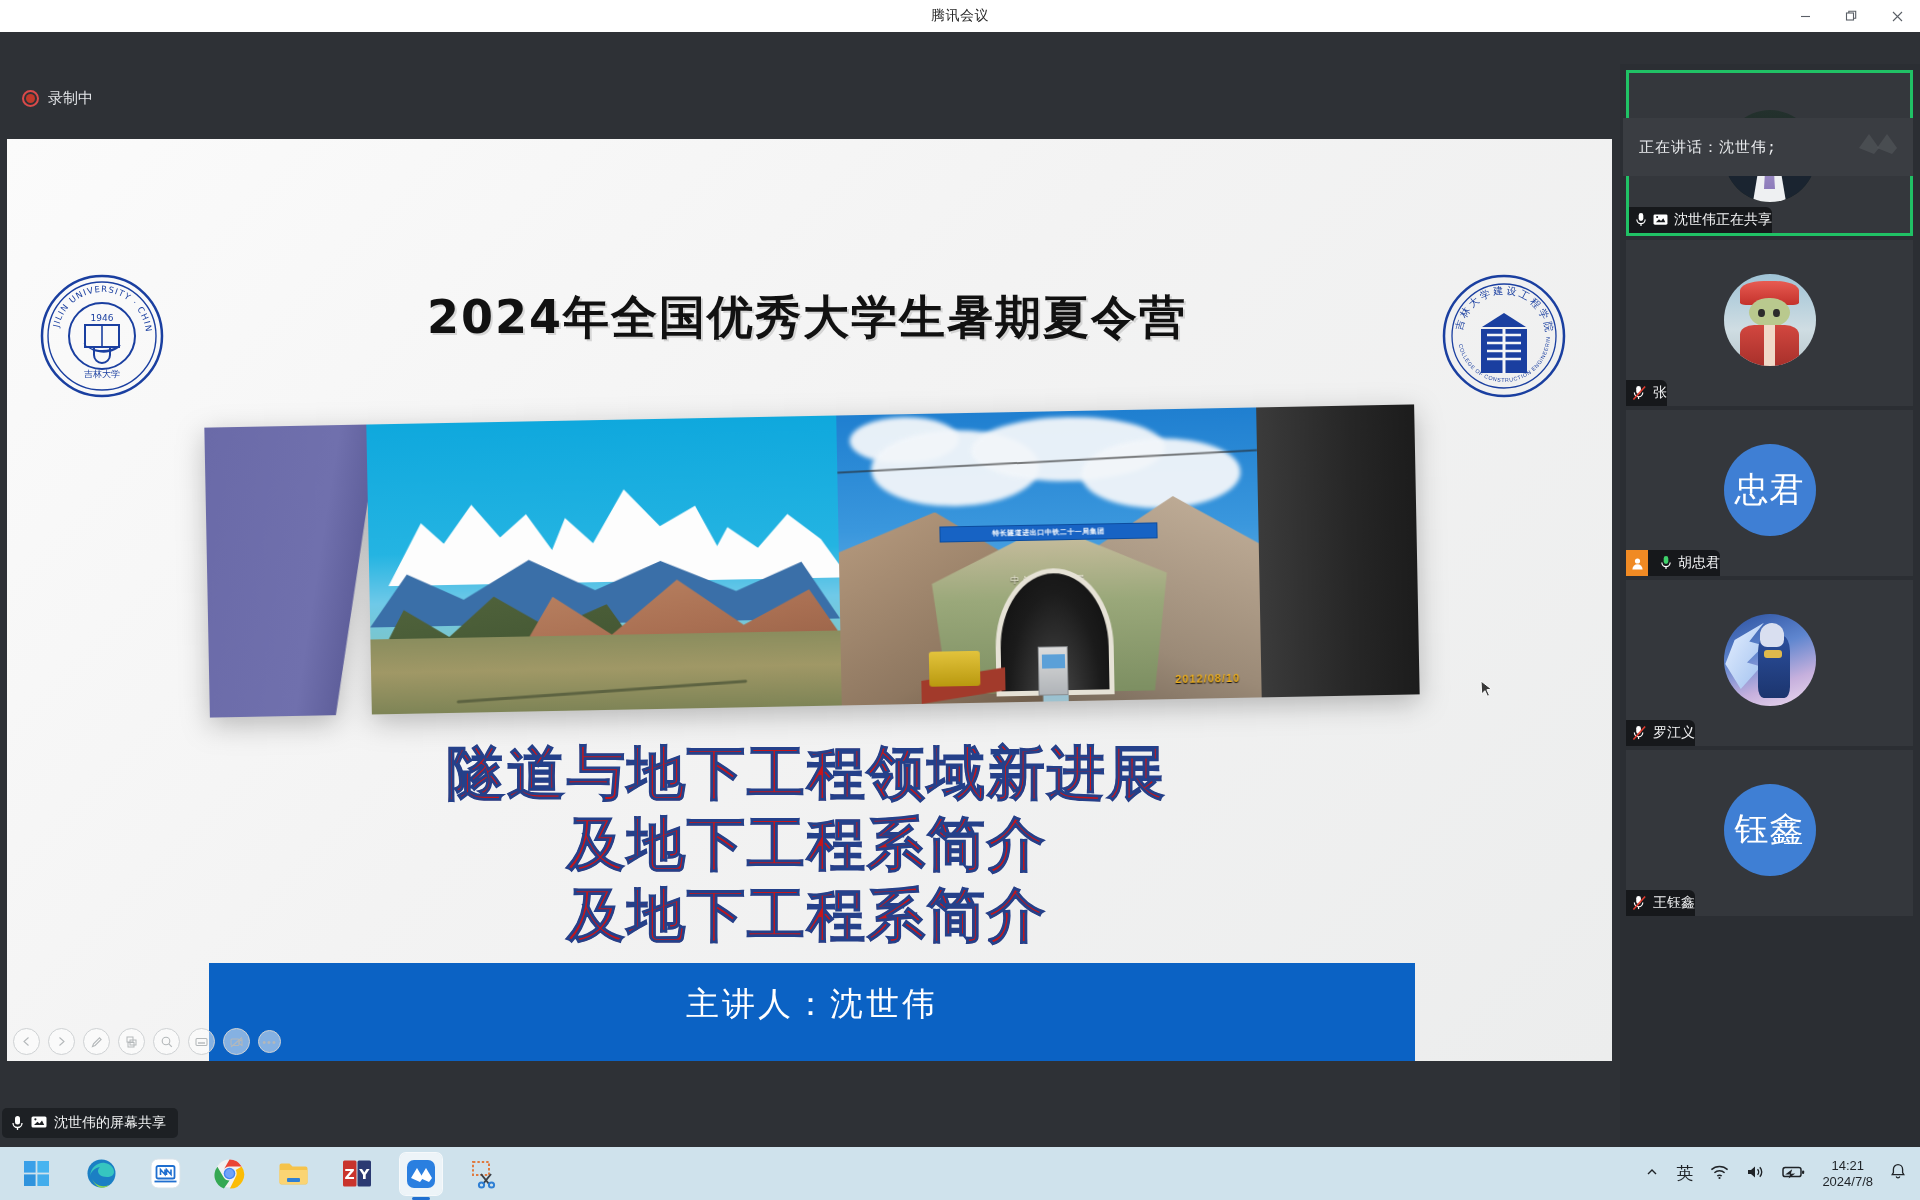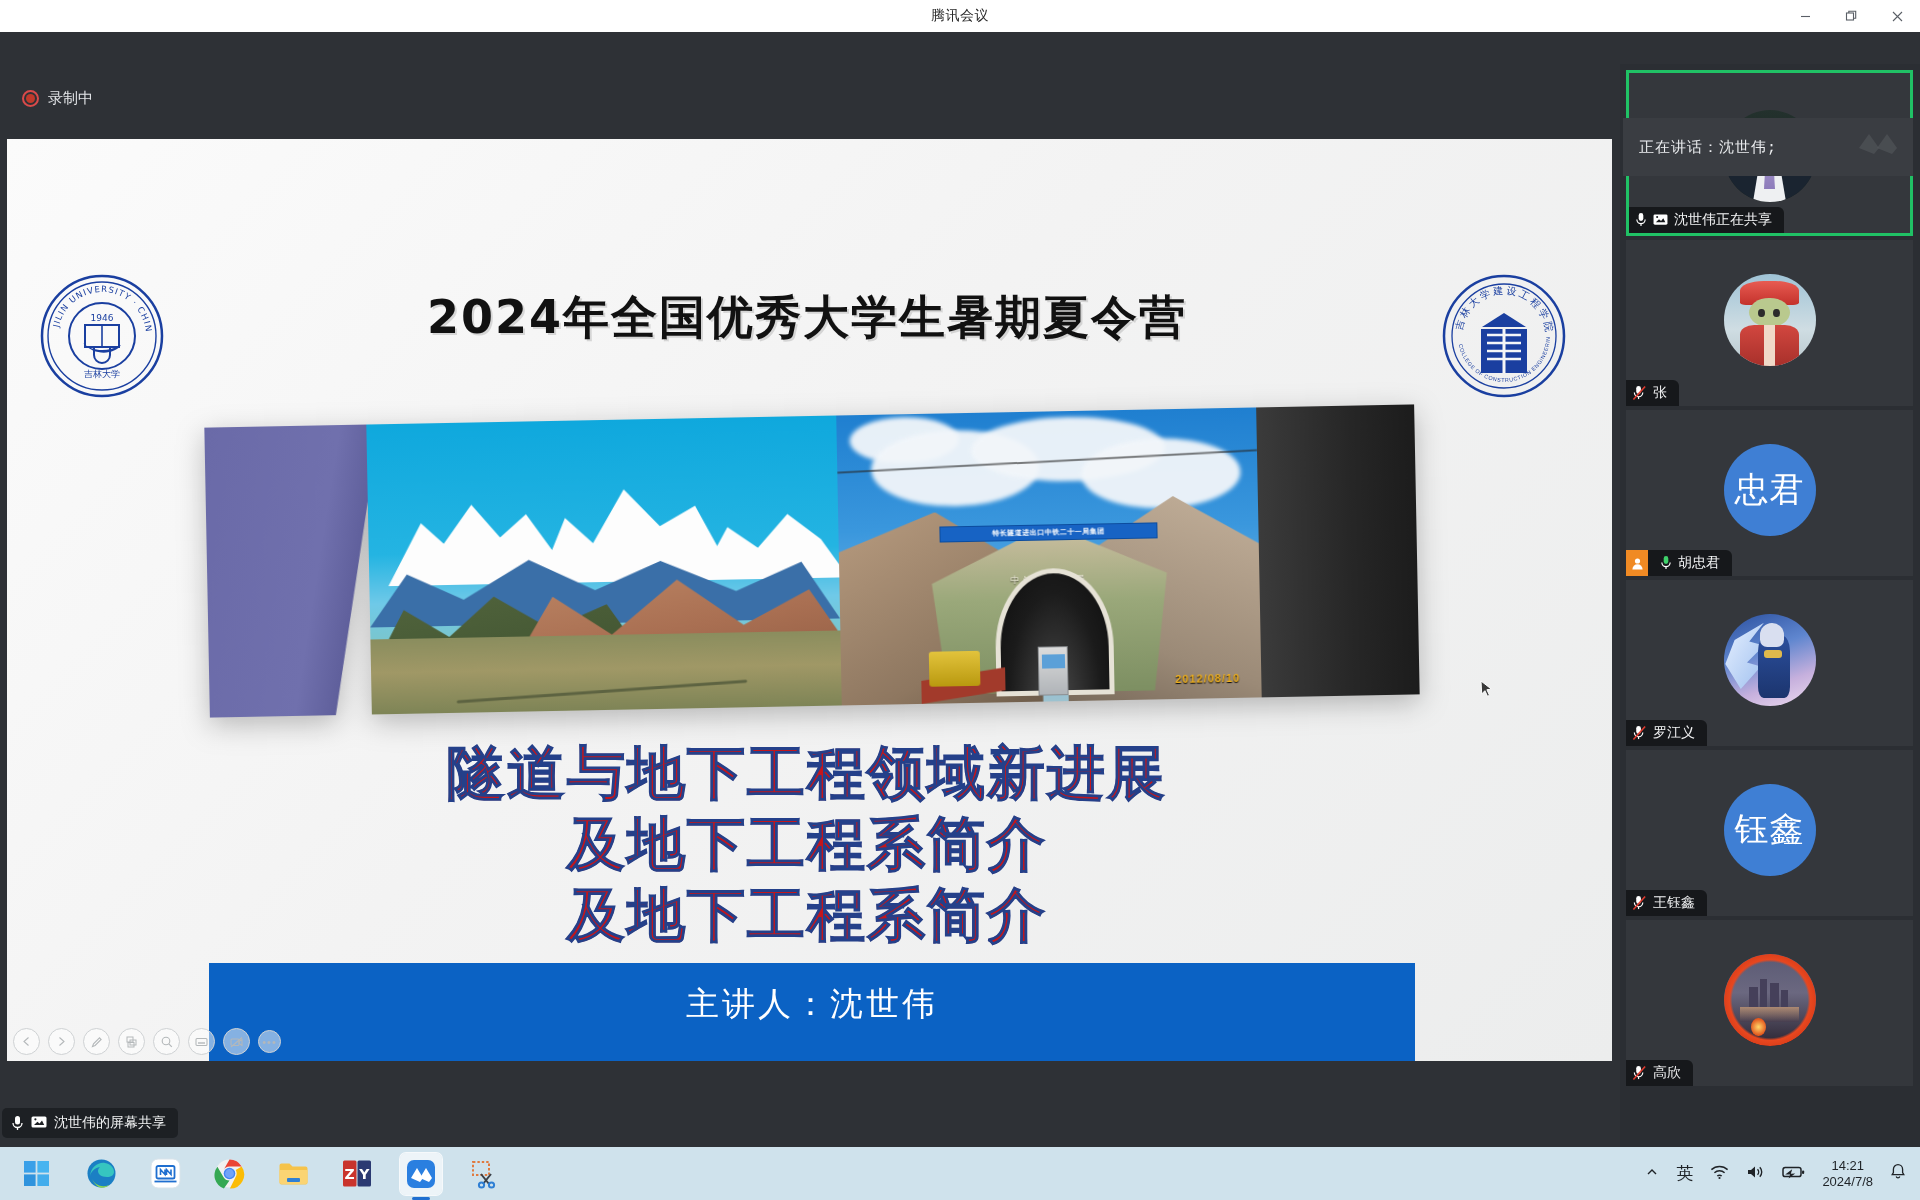--- a/index.html
+++ b/index.html
@@ -188,21 +188,21 @@
   .tile .avatar{
     position:absolute; left:50%; top:48%; transform:translate(-50%,-50%);
     width:92px; height:92px; border-radius:50%; overflow:hidden;
     display:flex; align-items:center; justify-content:center;
   }
   .tile.speaking .avatar{ top:52%; }
   .avatar.initials{ background:#3f7fd4; color:#fff; font-size:34px; letter-spacing:1px; }
   .namepill{
     position:absolute; left:0; bottom:0; height:26px;
     background:#16181b; border-top-right-radius:6px;
-    display:flex; align-items:center; gap:6px; padding:0 12px 0 6px;
+    display:flex; align-items:center; gap:6px; padding:0 0 0 6px;
   }
   .namepill .nm{ color:#f2f3f4; font-size:14px; }
   .host-badge{
     width:22px;height:26px;background:#f08a24;
     display:flex;align-items:center;justify-content:center;
     margin-right:0;
   }
   .speaking-toast{
     position:absolute; right:7px; top:54px; width:290px; height:58px;
     background:#3a3d42; display:flex; align-items:center; padding:0 16px;
@@ -570,42 +570,20 @@
         <svg width="15" height="16" viewBox="0 0 16 17">
           <rect x="4.5" y="1" width="5" height="8.5" rx="2.5" fill="#ffffff"></rect>
           <path d="M2.5 8a4.5 4.5 0 0 0 9 0" fill="none" stroke="#ffffff" stroke-width="1.3"></path>
           <path d="M7 12.5V15" stroke="#ffffff" stroke-width="1.3"></path>
           <path d="M1.5 15.5L14 1.5" stroke="#e03b30" stroke-width="1.7"></path>
         </svg>
         <span class="nm">王钰鑫</span>
       </div>
     </div>
 
-    <div class="tile">
-      <div class="avatar">
-        <div class="av-city">
-          <div class="b b1"></div>
-            <div class="b b2"></div>
-            <div class="b b3"></div>
-            <div class="b b4"></div>
-          <div class="water"></div>
-            <div class="lant"></div>
-          <div class="ring"></div>
-        </div>
-      </div>
-      <div class="namepill">
-        <svg width="15" height="16" viewBox="0 0 16 17">
-          <rect x="4.5" y="1" width="5" height="8.5" rx="2.5" fill="#ffffff"></rect>
-          <path d="M2.5 8a4.5 4.5 0 0 0 9 0" fill="none" stroke="#ffffff" stroke-width="1.3"></path>
-          <path d="M7 12.5V15" stroke="#ffffff" stroke-width="1.3"></path>
-          <path d="M1.5 15.5L14 1.5" stroke="#e03b30" stroke-width="1.7"></path>
-        </svg>
-        <span class="nm">高欣</span>
-      </div>
-    </div>
 
   </div>
 </div>
 
 <div class="taskbar">
   <div class="tb-apps">
 
     <div class="tb-app">
       <svg width="26" height="26" viewBox="0 0 26 26">
         <rect x="0" y="0" width="11.6" height="11.6" fill="#3aa0e8"></rect>

